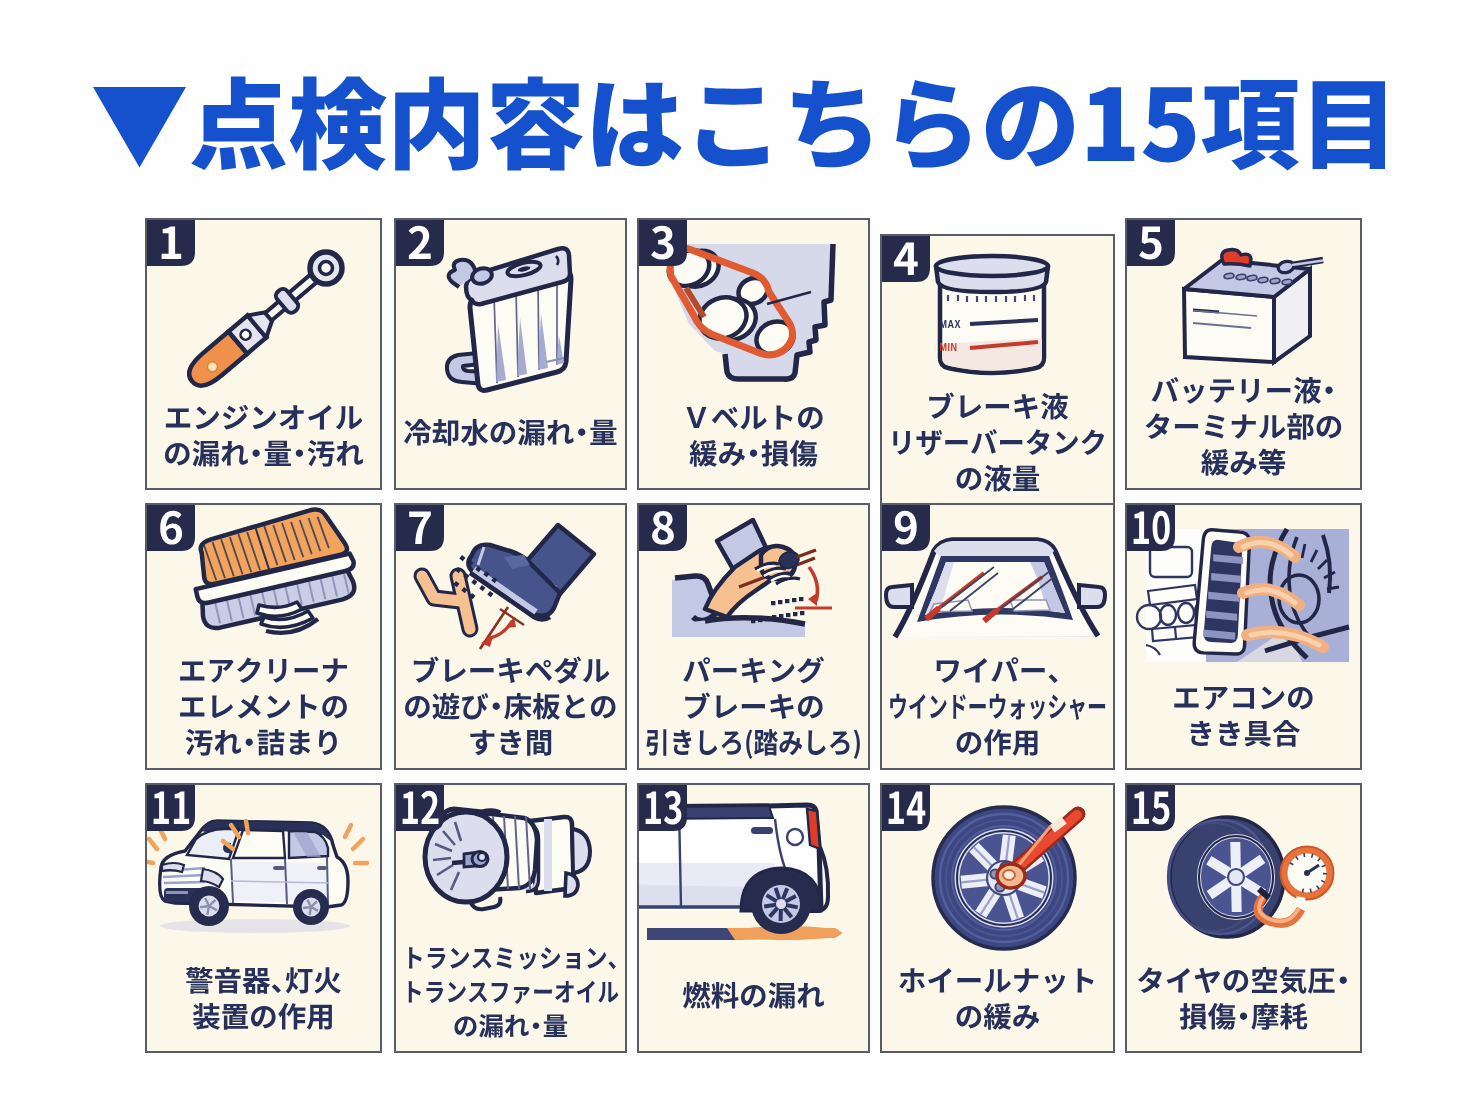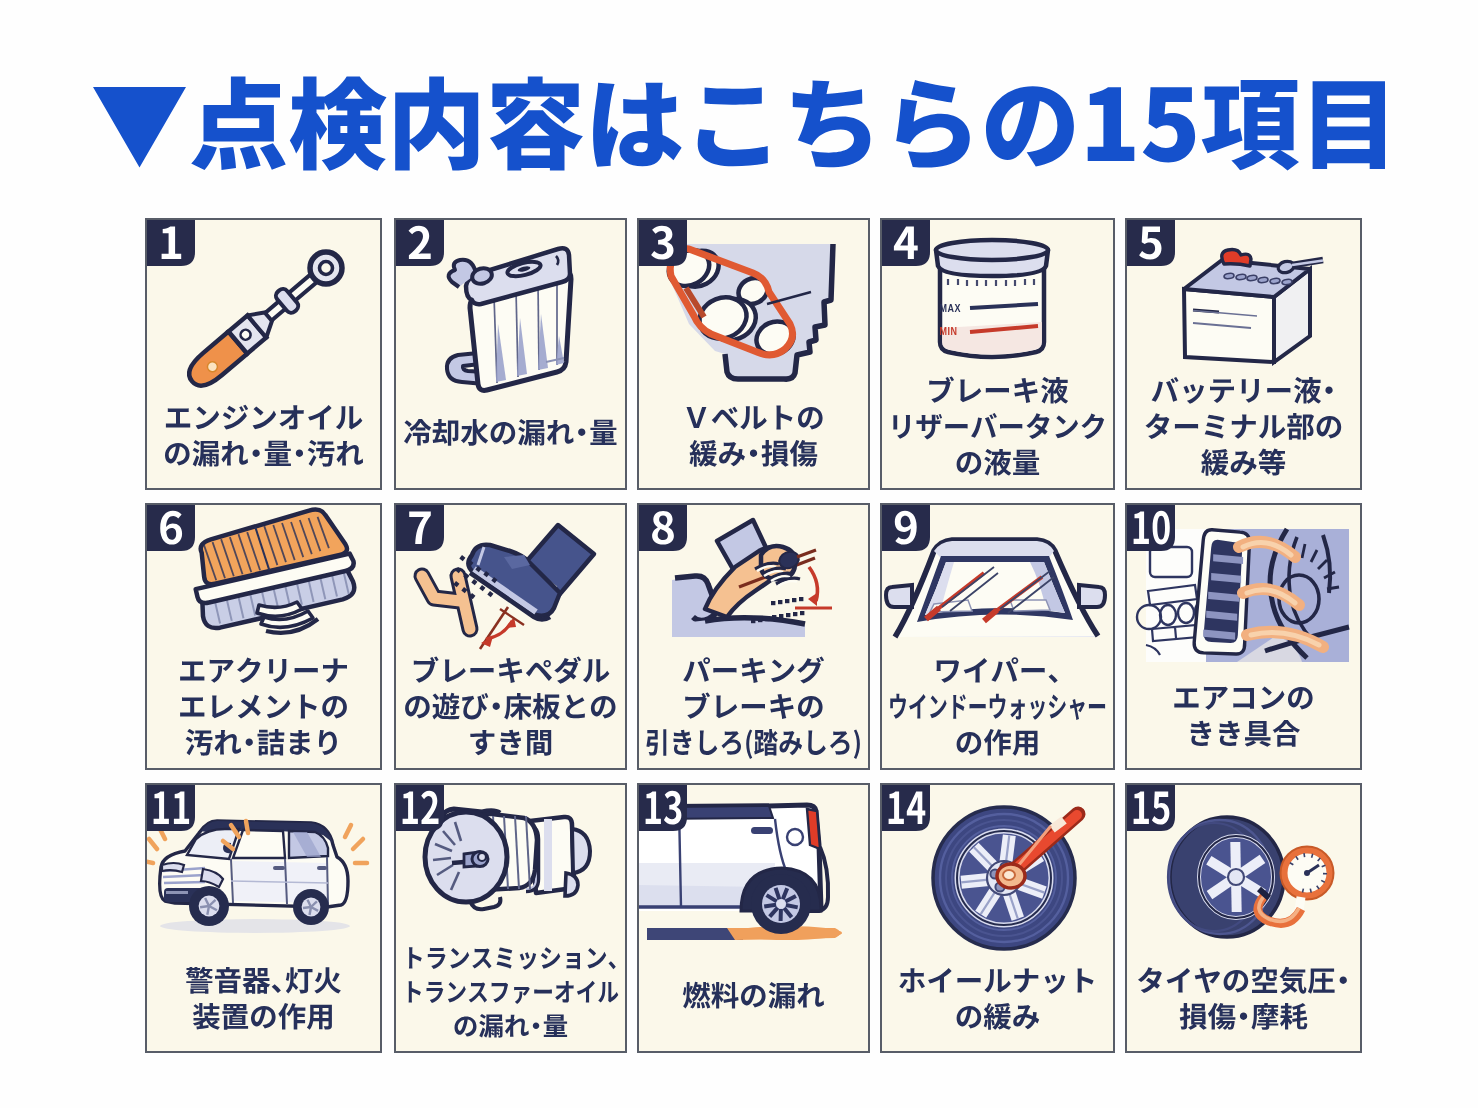--- a/index.html
+++ b/index.html
@@ -96,21 +96,21 @@
         <path transform="translate(50.1,61.1)" fill="#26305a" d="M7.8 -6.9C8.4 -5.2 8.9 -3.0 9.1 -1.6L11.5 -2.4C11.3 -3.8 10.7 -5.9 10.0 -7.6ZM1.9 -7.5C1.6 -5.0 1.2 -2.5 0.4 -0.8C1.0 -0.6 2.2 0.0 2.8 0.3C3.6 -1.5 4.2 -4.3 4.5 -7.0ZM0.6 -11.7 1.0 -8.7 4.8 -9.0V2.6H7.6V-9.3L9.1 -9.4C9.3 -8.8 9.4 -8.2 9.4 -7.8L11.9 -8.8L11.7 -9.5H14.8C13.9 -5.2 12.2 -1.8 9.2 0.4C10.0 0.9 11.3 2.0 11.9 2.6C13.7 1.0 15.1 -1.0 16.2 -3.4C16.7 -2.7 17.3 -2.1 17.9 -1.5C16.8 -0.8 15.6 -0.2 14.4 0.2C14.9 0.7 15.7 1.8 16.1 2.5C17.6 2.0 19.0 1.3 20.3 0.3C22.0 1.3 23.8 2.1 25.9 2.6C26.4 1.8 27.3 0.5 28.0 -0.2C26.0 -0.5 24.3 -1.1 22.7 -1.8C24.1 -3.4 25.2 -5.3 25.9 -7.7L23.9 -8.4L23.4 -8.3H17.7L18.0 -9.5H27.2V-12.2H18.4L18.6 -13.6H27.0V-16.2H24.5C25.2 -17.3 25.9 -18.7 26.6 -20.0L23.7 -20.9C23.2 -19.6 22.4 -17.7 21.7 -16.5L22.5 -16.2H18.0L20.5 -16.9C20.4 -17.8 20.0 -19.3 19.5 -20.4L16.9 -19.7C17.4 -18.6 17.8 -17.2 17.9 -16.2H15.0L16.1 -16.6C15.9 -17.5 15.3 -19.0 14.7 -19.9L12.2 -19.2C12.7 -18.3 13.1 -17.1 13.3 -16.2H11.7V-13.6H15.4L15.2 -12.2H11.4V-10.5C11.0 -12.0 10.3 -13.7 9.5 -15.0L7.3 -14.1C7.6 -13.5 7.9 -12.9 8.2 -12.1L5.8 -12.0C7.5 -14.3 9.4 -17.2 10.9 -19.6L8.2 -20.8C7.5 -19.4 6.7 -17.8 5.7 -16.2C5.5 -16.5 5.2 -16.9 4.8 -17.3C5.8 -18.9 7.0 -21.2 8.0 -23.2L5.1 -24.2C4.6 -22.7 3.8 -20.8 3.0 -19.2L2.4 -19.9L0.7 -17.6C1.9 -16.4 3.2 -14.8 4.0 -13.5L2.9 -11.8ZM25.0 -24.0C21.5 -23.3 16.0 -22.7 11.2 -22.5C11.5 -21.9 11.8 -20.7 11.9 -20.0C15.6 -20.1 19.9 -20.4 23.7 -20.9C24.8 -21.1 25.8 -21.3 26.8 -21.5ZM21.9 -5.7C21.5 -4.8 20.8 -4.0 20.1 -3.3C19.2 -4.0 18.4 -4.8 17.7 -5.7Z M53.4 -14.8 49.6 -15.2C49.7 -14.4 49.7 -13.3 49.6 -12.1L49.5 -11.2C47.7 -12.0 45.6 -12.7 43.3 -13.0C44.4 -15.4 45.5 -17.9 46.2 -19.1C46.4 -19.5 46.8 -19.9 47.2 -20.3L44.9 -22.1C44.4 -21.9 43.7 -21.7 42.9 -21.7C41.6 -21.6 38.6 -21.4 37.0 -21.4C36.3 -21.4 35.4 -21.5 34.6 -21.6L34.7 -17.9C35.5 -18.0 36.5 -18.1 37.0 -18.1C38.4 -18.2 40.8 -18.3 42.0 -18.4C41.3 -17.0 40.5 -15.1 39.7 -13.2C33.9 -12.9 29.9 -9.6 29.9 -5.2C29.9 -2.3 31.8 -0.5 34.3 -0.5C36.3 -0.5 37.6 -1.3 38.8 -3.0C39.8 -4.6 41.0 -7.5 42.0 -9.9C44.4 -9.5 46.7 -8.7 48.7 -7.6C47.8 -5.0 45.8 -2.3 41.5 -0.4L44.5 2.1C48.3 0.1 50.5 -2.5 51.8 -5.7C52.6 -5.0 53.5 -4.4 54.2 -3.7L55.9 -7.6C55.0 -8.2 54.0 -8.9 52.8 -9.5C53.1 -11.1 53.2 -12.9 53.4 -14.8ZM38.2 -9.9C37.4 -8.1 36.7 -6.3 35.9 -5.3C35.4 -4.6 35.0 -4.3 34.5 -4.3C33.8 -4.3 33.3 -4.8 33.3 -5.7C33.3 -7.5 35.1 -9.4 38.2 -9.9Z M64.4 -14.5C62.4 -14.5 60.8 -12.8 60.8 -10.8C60.8 -8.8 62.4 -7.2 64.4 -7.2C66.4 -7.2 68.1 -8.8 68.1 -10.8C68.1 -12.8 66.4 -14.5 64.4 -14.5Z M87.7 -20.9H94.2V-19.1H87.7ZM84.6 -23.3V-16.7H97.6V-23.3ZM87.1 -9.8H94.8V-8.4H87.1ZM87.1 -6.2H94.8V-4.8H87.1ZM87.1 -13.3H94.8V-12.0H87.1ZM83.9 -15.7V-2.5H86.1C84.7 -1.4 82.6 -0.3 80.8 0.3C81.6 0.9 82.6 1.9 83.2 2.6C85.4 1.8 88.2 0.2 89.8 -1.2L87.9 -2.5H93.5L91.7 -1.2C93.4 -0.1 95.3 1.5 96.2 2.6L99.7 1.0C98.6 0.0 96.8 -1.4 95.1 -2.5H98.2V-15.7ZM76.5 -24.2V-18.8H72.9V-15.7H76.5V-10.6L72.4 -9.7L73.2 -6.4L76.5 -7.2V-1.1C76.5 -0.7 76.3 -0.6 75.9 -0.6C75.6 -0.6 74.4 -0.6 73.3 -0.6C73.7 0.3 74.1 1.7 74.2 2.5C76.2 2.5 77.6 2.4 78.5 1.9C79.5 1.4 79.8 0.5 79.8 -1.1V-8.1L83.1 -9.0L82.7 -12.2L79.8 -11.4V-15.7H82.7V-18.8H79.8V-24.2Z M115.3 -13.7H122.2V-12.6H115.3ZM115.3 -16.5H122.2V-15.4H115.3ZM113.0 -24.2C112.0 -21.6 110.4 -18.8 108.5 -17.1C109.2 -16.6 110.5 -15.6 111.0 -15.0C111.4 -15.4 111.8 -15.9 112.2 -16.4V-10.7H125.5V-18.4H113.5L114.1 -19.4H127.5V-21.9H115.4L116.1 -23.4ZM108.8 -9.8V-7.3H112.8C111.5 -5.8 109.8 -4.5 108.1 -3.6C108.7 -3.1 109.7 -2.1 110.1 -1.6C111.1 -2.2 112.1 -3.0 113.1 -3.8H114.9C113.5 -2.1 111.7 -0.6 109.8 0.5C110.4 0.9 111.4 1.8 111.9 2.3C114.1 0.9 116.5 -1.4 118.1 -3.8H119.9C118.8 -1.9 117.2 -0.1 115.4 1.0C116.0 1.4 117.1 2.3 117.6 2.8C118.6 2.1 119.5 1.1 120.4 0.1C120.8 0.8 121.0 1.8 121.1 2.5C122.2 2.6 123.2 2.6 123.8 2.5C124.5 2.4 125.1 2.2 125.6 1.7C126.3 0.9 126.9 -0.9 127.3 -5.0C127.4 -5.4 127.4 -6.2 127.4 -6.2H115.3C115.6 -6.6 115.9 -6.9 116.1 -7.3H128.1V-9.8ZM123.0 -3.8H124.2C123.9 -1.6 123.6 -0.5 123.2 -0.2C123.0 0.1 122.7 0.1 122.4 0.1C122.0 0.1 121.3 0.1 120.5 0.0C121.4 -1.1 122.3 -2.5 123.0 -3.8ZM107.1 -24.1C105.6 -20.0 103.2 -16.0 100.6 -13.4C101.1 -12.6 102.1 -10.7 102.4 -9.8C103.1 -10.5 103.7 -11.3 104.3 -12.1V2.5H107.6V-17.2C108.6 -19.1 109.6 -21.1 110.3 -23.1Z"></path>
       </svg>
     </div>
     <div class="badge">
       <svg width="48" height="46" viewBox="0 0 48 46" style="display:block">
         <path d="M0 0 H48 V32 Q48 46 34 46 H0 Z" fill="#272b4b"></path>
         <path transform="translate(11.0,39)" fill="#ffffff" d="M12.0 0.6C18.3 0.6 23.5 -2.8 23.5 -8.8C23.5 -13.1 20.7 -15.8 17.0 -16.9V-17.1C20.5 -18.4 22.4 -21.0 22.4 -24.5C22.4 -30.1 18.2 -33.2 11.9 -33.2C8.1 -33.2 4.9 -31.6 2.1 -29.2L5.5 -25.2C7.3 -27.0 9.2 -28.1 11.6 -28.1C14.3 -28.1 15.9 -26.6 15.9 -24.0C15.9 -21.1 14.0 -19.1 8.1 -19.1V-14.4C15.1 -14.4 17.0 -12.4 17.0 -9.2C17.0 -6.3 14.7 -4.7 11.4 -4.7C8.4 -4.7 6.1 -6.1 4.2 -8.0L1.1 -3.9C3.4 -1.3 6.9 0.6 12.0 0.6Z"></path>
       </svg>
     </div>
   </div>
-<div class="cell" style="left:880px;top:218px;width:235px;height:272px">
+<div class="cell" style="left:880px;top:234px;width:235px;height:272px">
     <div class="art" style="top:0;height:154px;align-items:center">
       <svg width="231" height="154" viewBox="0 0 231 154" style="display:block">
         <path d="M58 44 L58 122 Q58 130 66 132 Q110 142 154 132 Q162 130 162 122 L162 44 Z" fill="#fdfcf4" stroke="#232747" stroke-width="4.5"></path>
         <path d="M60 108 L160 102 L160 122 Q160 128 152 130 Q110 139 68 130 Q60 128 60 122 Z" fill="#f3e3de" opacity="0.85"></path>
         <path d="M54 30 L166 30 L164 46 Q160 56 110 56 Q60 56 56 46 Z" fill="#dcdeee" stroke="#232747" stroke-width="4.5" stroke-linejoin="round"></path>
         <ellipse cx="110" cy="30" rx="56" ry="10" fill="#dcdeee" stroke="#232747" stroke-width="4.5"></ellipse>
         <line x1="66" y1="59" x2="66" y2="65" stroke="#454a6e" stroke-width="2.2"></line>
         <line x1="76" y1="59" x2="76" y2="65" stroke="#454a6e" stroke-width="2.2"></line>
         <line x1="85" y1="60" x2="85" y2="66" stroke="#454a6e" stroke-width="2.2"></line>
         <line x1="95" y1="60" x2="95" y2="66" stroke="#454a6e" stroke-width="2.2"></line>

